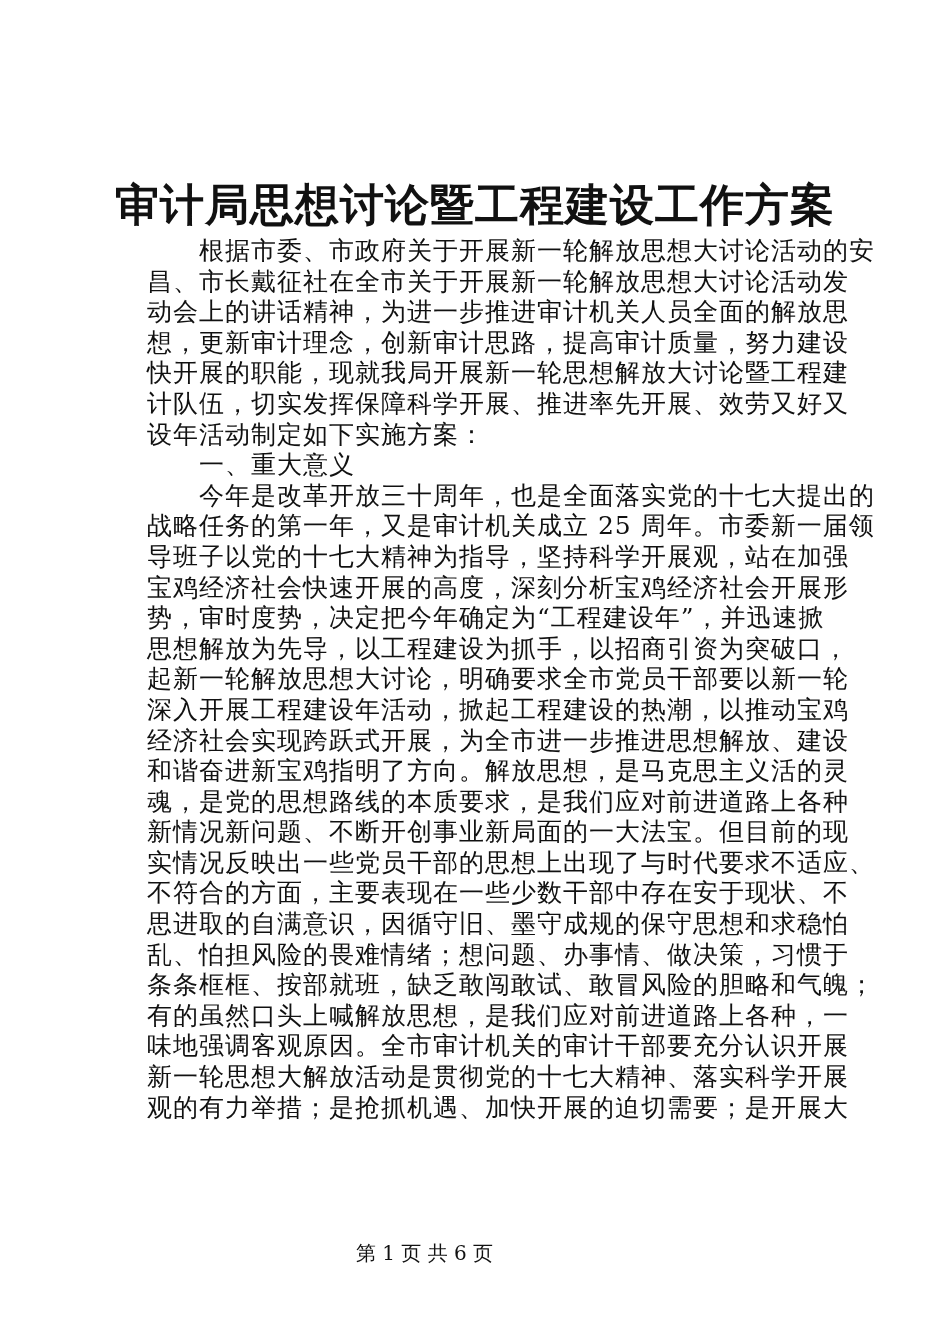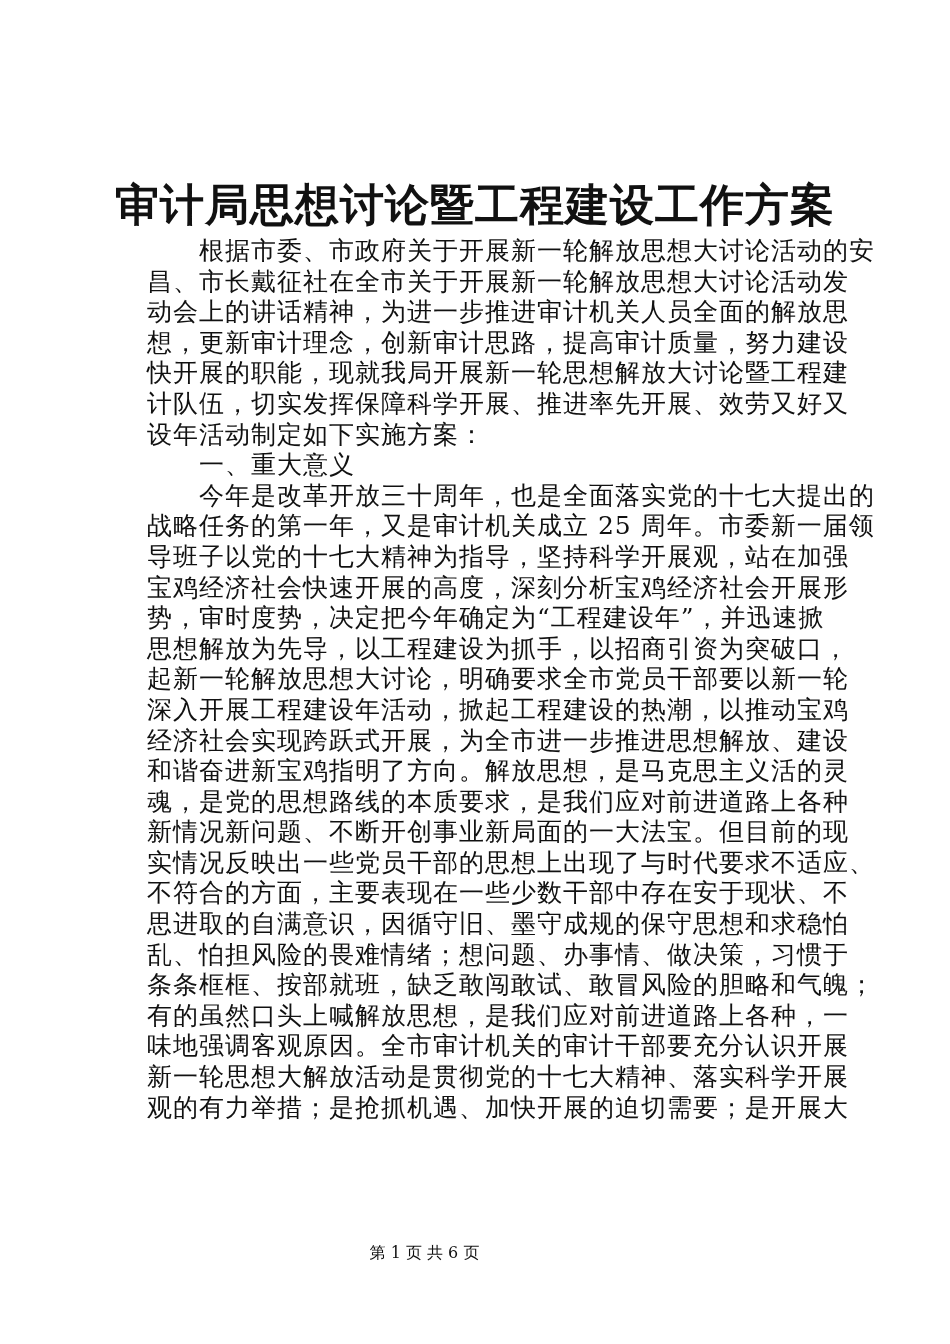--- a/index.html
+++ b/index.html
@@ -5,21 +5,21 @@
     html, body { margin: 0; padding: 0; background: #ffffff; }
     body { width: 950px; height: 1344px; position: relative; overflow: hidden;
            font-family: "DejaVu Serif", "Liberation Serif", serif; color: #111; }
     .title { position: absolute; top: 183px; left: 0; width: 950px; text-align: center;
              font-family: Liberation Sans, sans-serif;
              font-weight: bold; font-size: 44px; line-height: 44px; letter-spacing: 1px; }
     .body { position: absolute; top: 236px; left: 141px; width: 720px; margin-left: 6px; }
     .line { font-size: 25px; line-height: 30.6px; height: 30.6px; white-space: nowrap;
             letter-spacing: 1px; }
     .footer { position: absolute; top: 1243px; left: 0; width: 849px; text-align: center;
-              font-size: 16px; line-height: 20px; }
+              font-size: 20px; line-height: 20px; }
   </style>
 </head>
 <body>
 
 <div class="title">审计局思想讨论暨工程建设工作方案</div>
 
 <div class="body">
   <div class="line">　　根据市委、市政府关于开展新一轮解放思想大讨论活动的安</div>
   <div class="line">昌、市长戴征社在全市关于开展新一轮解放思想大讨论活动发</div>
   <div class="line">动会上的讲话精神，为进一步推进审计机关人员全面的解放思</div>

